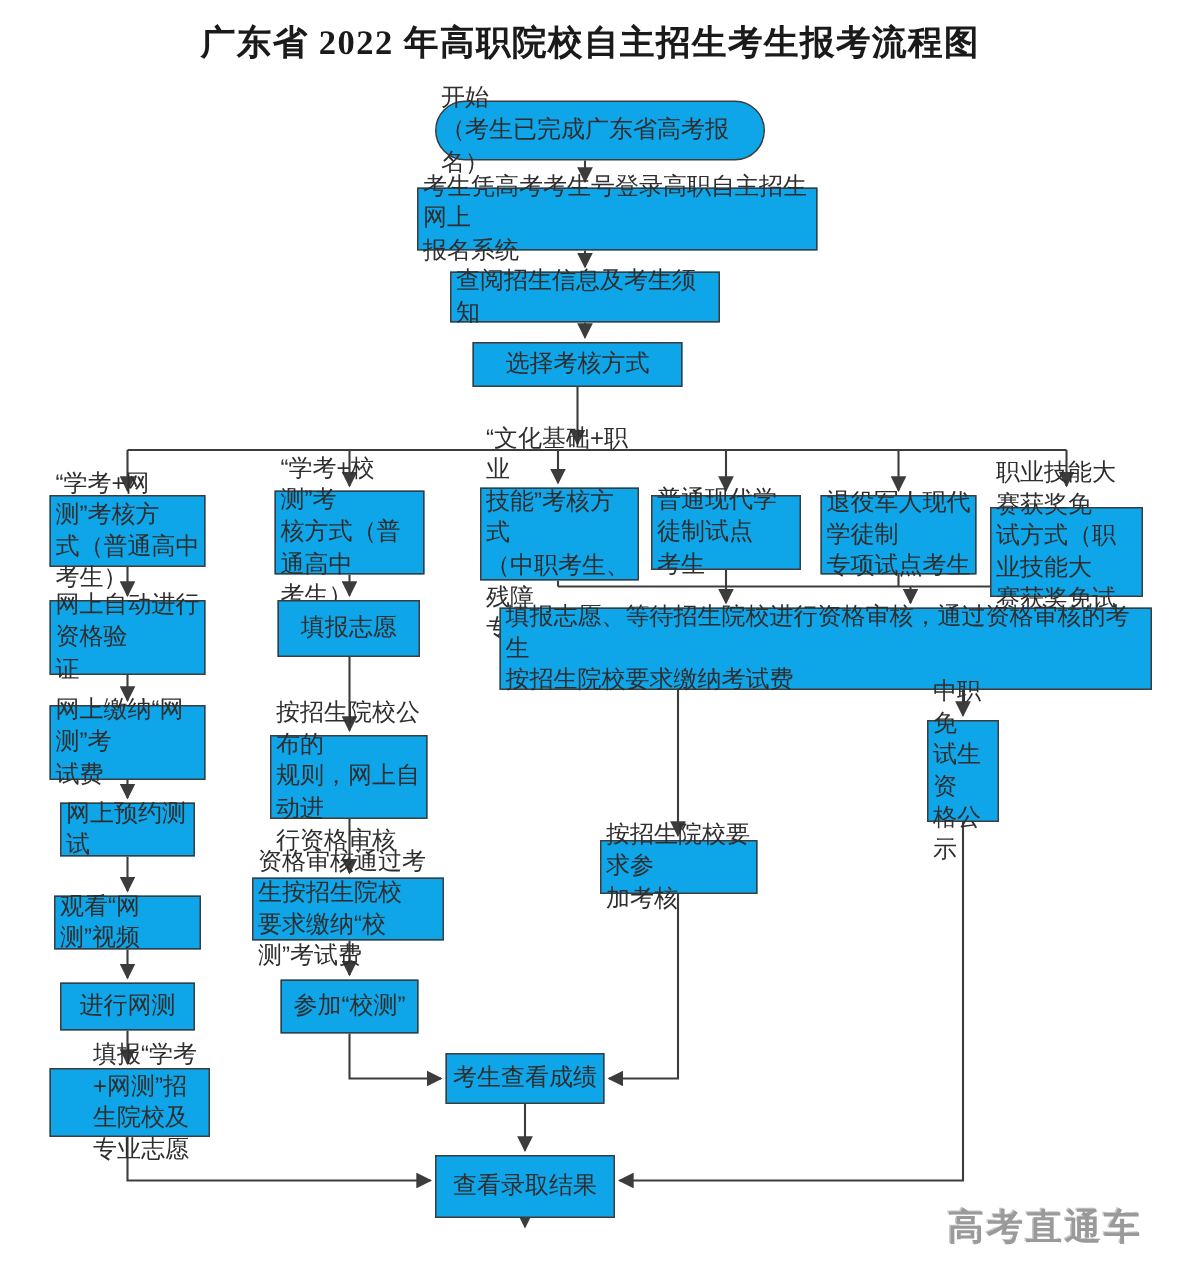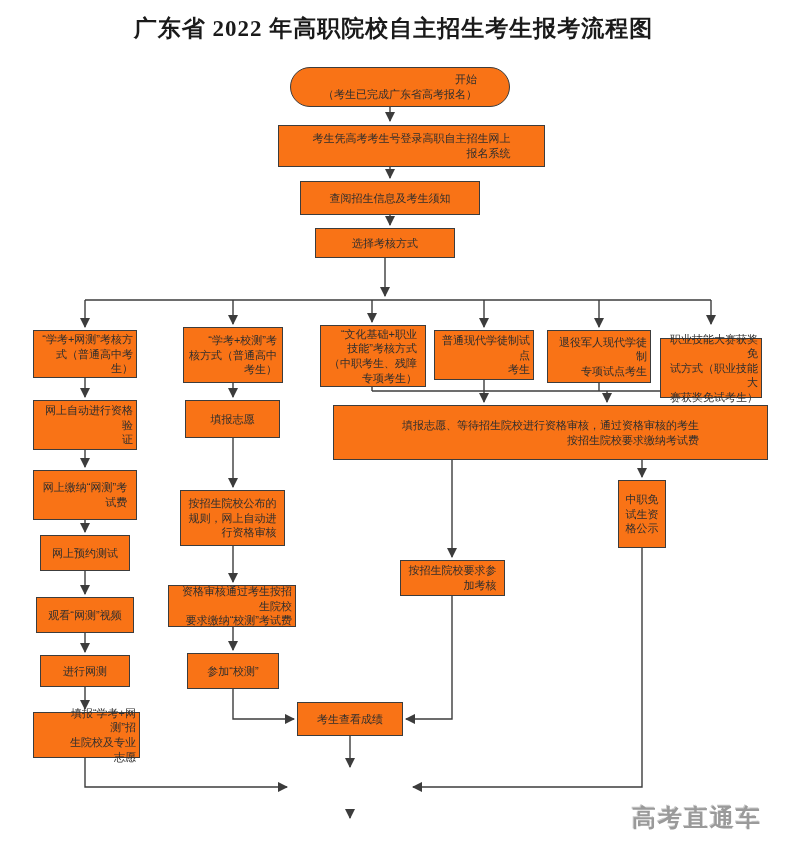--- a/index.html
+++ b/index.html
@@ -2,23 +2,23 @@
 <html><head>
 <meta charset="utf-8">
 <style>
   html,body{margin:0;padding:0;background:#fff;}
   #canvas{position:relative;width:787px;height:856px;background:#fff;overflow:hidden;
           font-family:"Liberation Sans","DejaVu Sans",sans-serif;}
   .title{position:absolute;left:0;top:13px;width:787px;text-align:center;
          font-family:"Liberation Serif","DejaVu Serif",serif;font-weight:700;
          font-size:23px;color:#1a1a1a;letter-spacing:1px;}
   svg.wires{position:absolute;left:0;top:0;pointer-events:none;}
-  .node{position:absolute;box-sizing:border-box;border:1.5px solid #3c3c3c;background:#f97316;
-        display:flex;align-items:center;justify-content:center;text-align:right;
-        font-size:11px;line-height:1.32;color:#2e2e2e;white-space:pre-line;padding:2px 3px;}
+  .node{position:absolute;box-sizing:border-box;border:1.5px solid #3c3c3c;background:#0ea5e9;
+        display:flex;align-items:center;justify-content:center;text-align:left;
+        font-size:16px;line-height:1.32;color:#2e2e2e;white-space:pre-line;padding:2px 3px;}
   .oval{border-radius:20px;}
   #n-start{left:290px;top:67px;width:220px;height:40px;}
   #n-login{left:278px;top:125px;width:267px;height:42px;}
   #n-read{left:300px;top:181px;width:180px;height:34px;}
   #n-choose{left:315px;top:228px;width:140px;height:30px;}
   #n-b1{left:33px;top:330px;width:104px;height:48px;}
   #n-b2{left:183px;top:327px;width:100px;height:56px;}
   #n-b3{left:320px;top:325px;width:106px;height:62px;}
   #n-b4{left:434px;top:330px;width:100px;height:50px;}
   #n-b5{left:547px;top:330px;width:104px;height:53px;}
@@ -139,15 +139,16 @@
 
   <div class="node" id="n-wide">填报志愿、等待招生院校进行资格审核，通过资格审核的考生
 按招生院校要求缴纳考试费</div>
   <div class="node" id="n-exam">按招生院校要求参
 加考核</div>
   <div class="node" id="n-pub">中职免
 试生资
 格公示</div>
 
   <div class="node" id="n-score">考生查看成绩</div>
+  <div class="node" id="n-result">查看录取结果</div>
 
   <div class="watermark">高考直通车</div>
 </div>
 
 </body></html>

